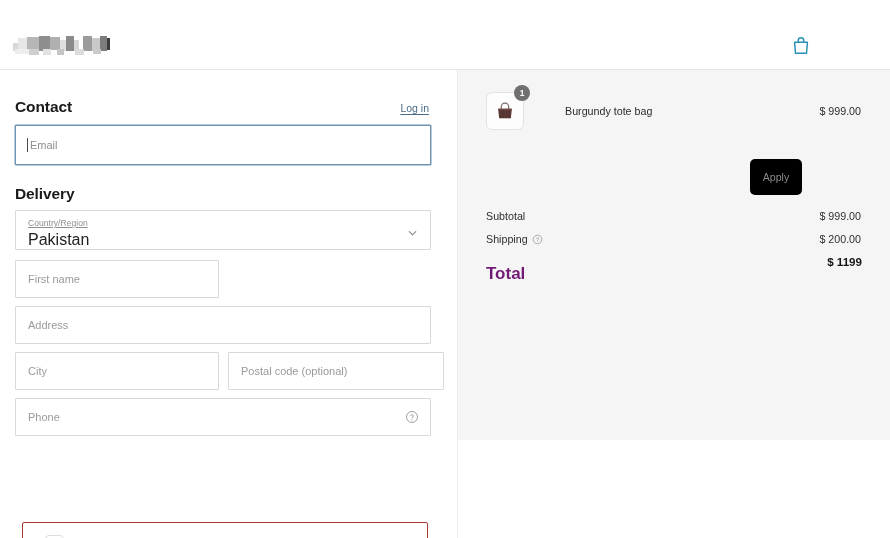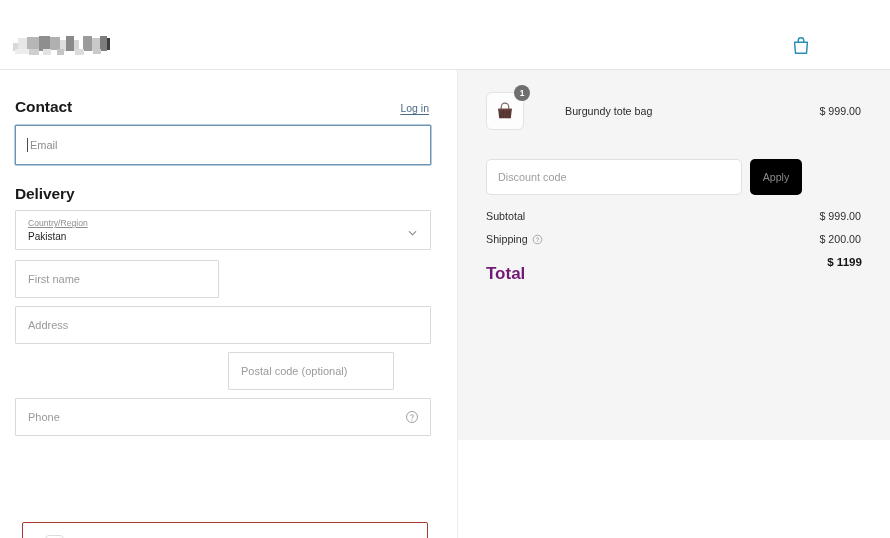--- a/index.html
+++ b/index.html
@@ -111,34 +111,34 @@
     width: 1px; height: 14px;
     background: #4a4a4a;
   }
 
   #email-field  { left: 15px; top: 55px;  width: 416px; height: 40px; }
   #country-field{ left: 15px; top: 140px; width: 416px; height: 40px; }
   #first-name   { left: 15px; top: 190px; width: 204px; }
   #last-name    { left: 228px; top: 190px; width: 203px; }
   #address      { left: 15px; top: 236px; width: 416px; }
   #city         { left: 15px; top: 282px; width: 204px; }
-  #postal-code  { left: 228px; top: 282px; width: 166px; }
+  #postal-code  { left: 228px; top: 282px; width: 216px; }
   #phone-field  { left: 15px; top: 328px; width: 416px; }
 
   .field-label {
     position: absolute;
     left: 12px; top: 7px;
     font-size: 8.6px;
     color: #8f8f8f;
     text-decoration: underline;
   }
   .field-value {
     position: absolute;
     left: 12px; top: 20px;
-    font-size: 10px;
+    font-size: 16px;
     color: #1f1f1f;
   }
 
   .chevron {
     position: absolute;
     right: 12px; top: 50%;
     transform: translateY(-50%);
     width: 11px; height: 11px;
   }
 
@@ -360,20 +360,23 @@
 
     <div class="field" id="first-name">
       <span class="ph">First name</span>
     </div>
 
 
     <div class="field" id="address">
       <span class="ph">Address</span>
     </div>
 
+    <div class="field" id="city">
+      <span class="ph">City</span>
+    </div>
 
     <div class="field" id="postal-code">
       <span class="ph">Postal code (optional)</span>
     </div>
 
     <div class="field" id="phone-field">
       <span class="ph">Phone</span>
       <span class="help-icon">
         <svg width="14" height="14" viewBox="0 0 16 16" fill="none" stroke="#9b9b9b" stroke-width="1.1">
           <circle cx="8" cy="8" r="6.3"></circle>
@@ -400,23 +403,20 @@
           <path d="M10 12V9.5a4 4 0 0 1 8 0V12" stroke="#7a6a62" stroke-width="1.25" stroke-linecap="round" fill="none"></path>
           <path d="M6.6 11.6h14.8l-1.1 10.3H7.7L6.6 11.6z" fill="#5c3a36"></path>
           <path d="M9.6 11.9l-0.4 9.8M12.4 11.9l-0.25 9.8M15.6 11.9l0.25 9.8M18.4 11.9l0.4 9.8" stroke="#4a2c29" stroke-width="0.72" opacity="0.85"></path>
           <path d="M6.6 11.6h14.8l-0.18 1.7H6.78l-0.18-1.7z" fill="#6d4741"></path>
         </svg>
       </div>
       <div class="item-name">Burgundy tote bag</div>
       <div class="item-price">$ 999.00</div>
     </div>
 
-    <div class="discount-input">
-      <span class="ph">Discount code</span>
-    </div>
 
     <button class="apply-btn">Apply</button>
 
     <div class="totals-row" id="row-subtotal">
       <span class="lbl">Subtotal</span>
       <span class="val">$ 999.00</span>
     </div>
 
     <div class="totals-row" id="row-shipping">
       <span class="lbl">

